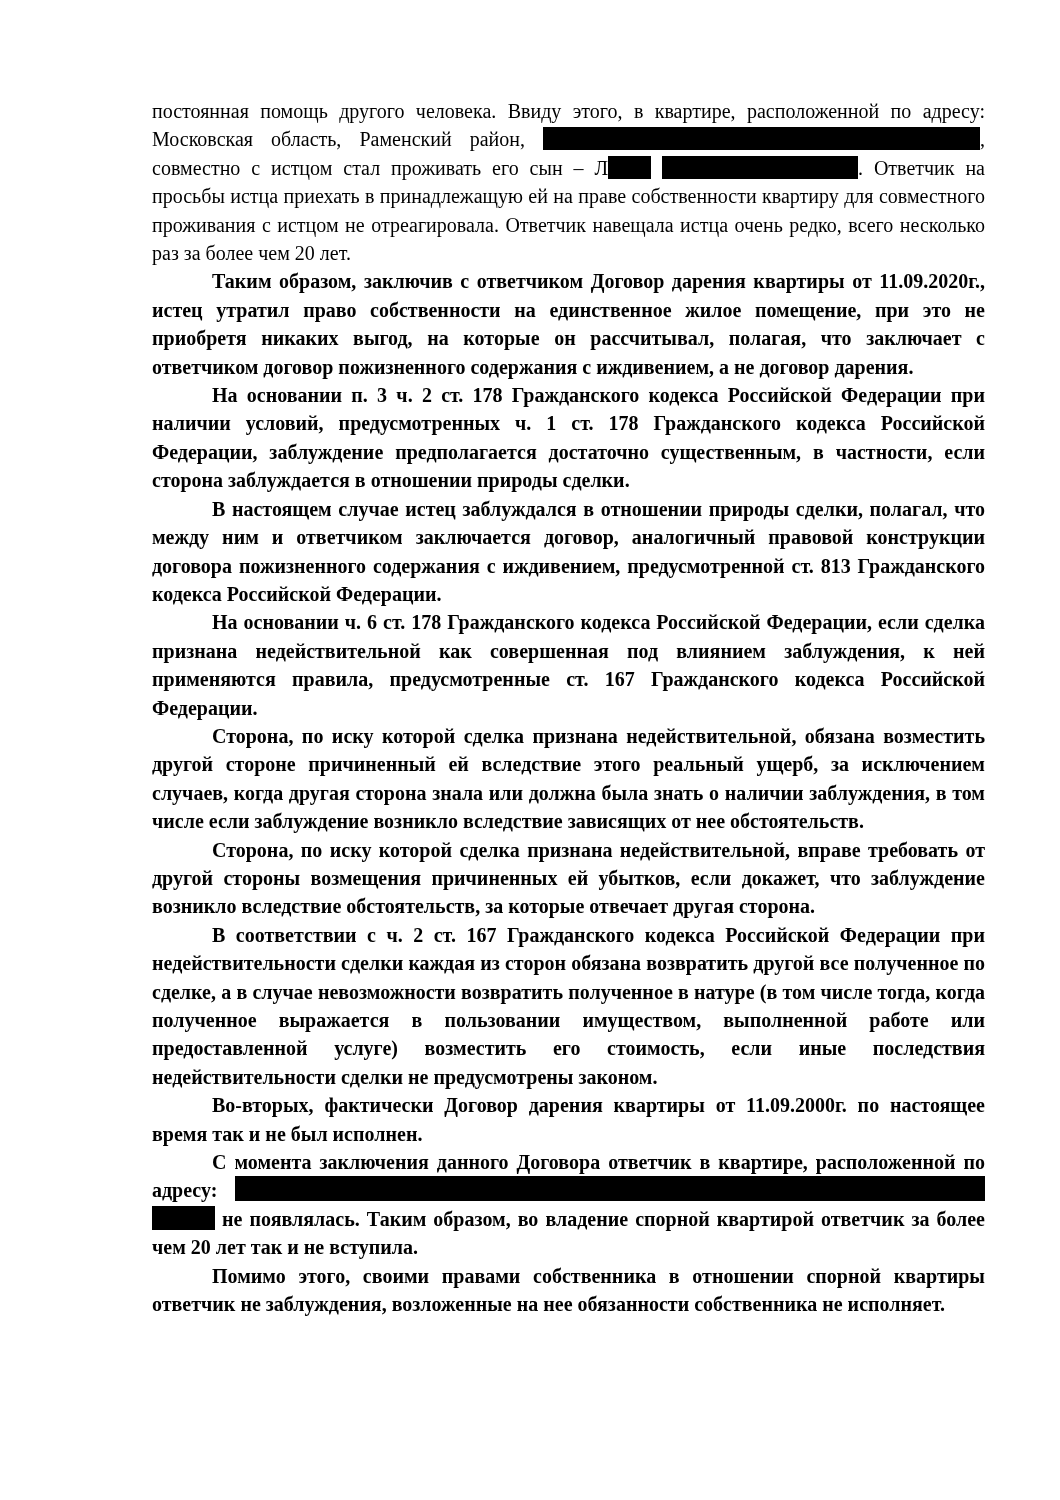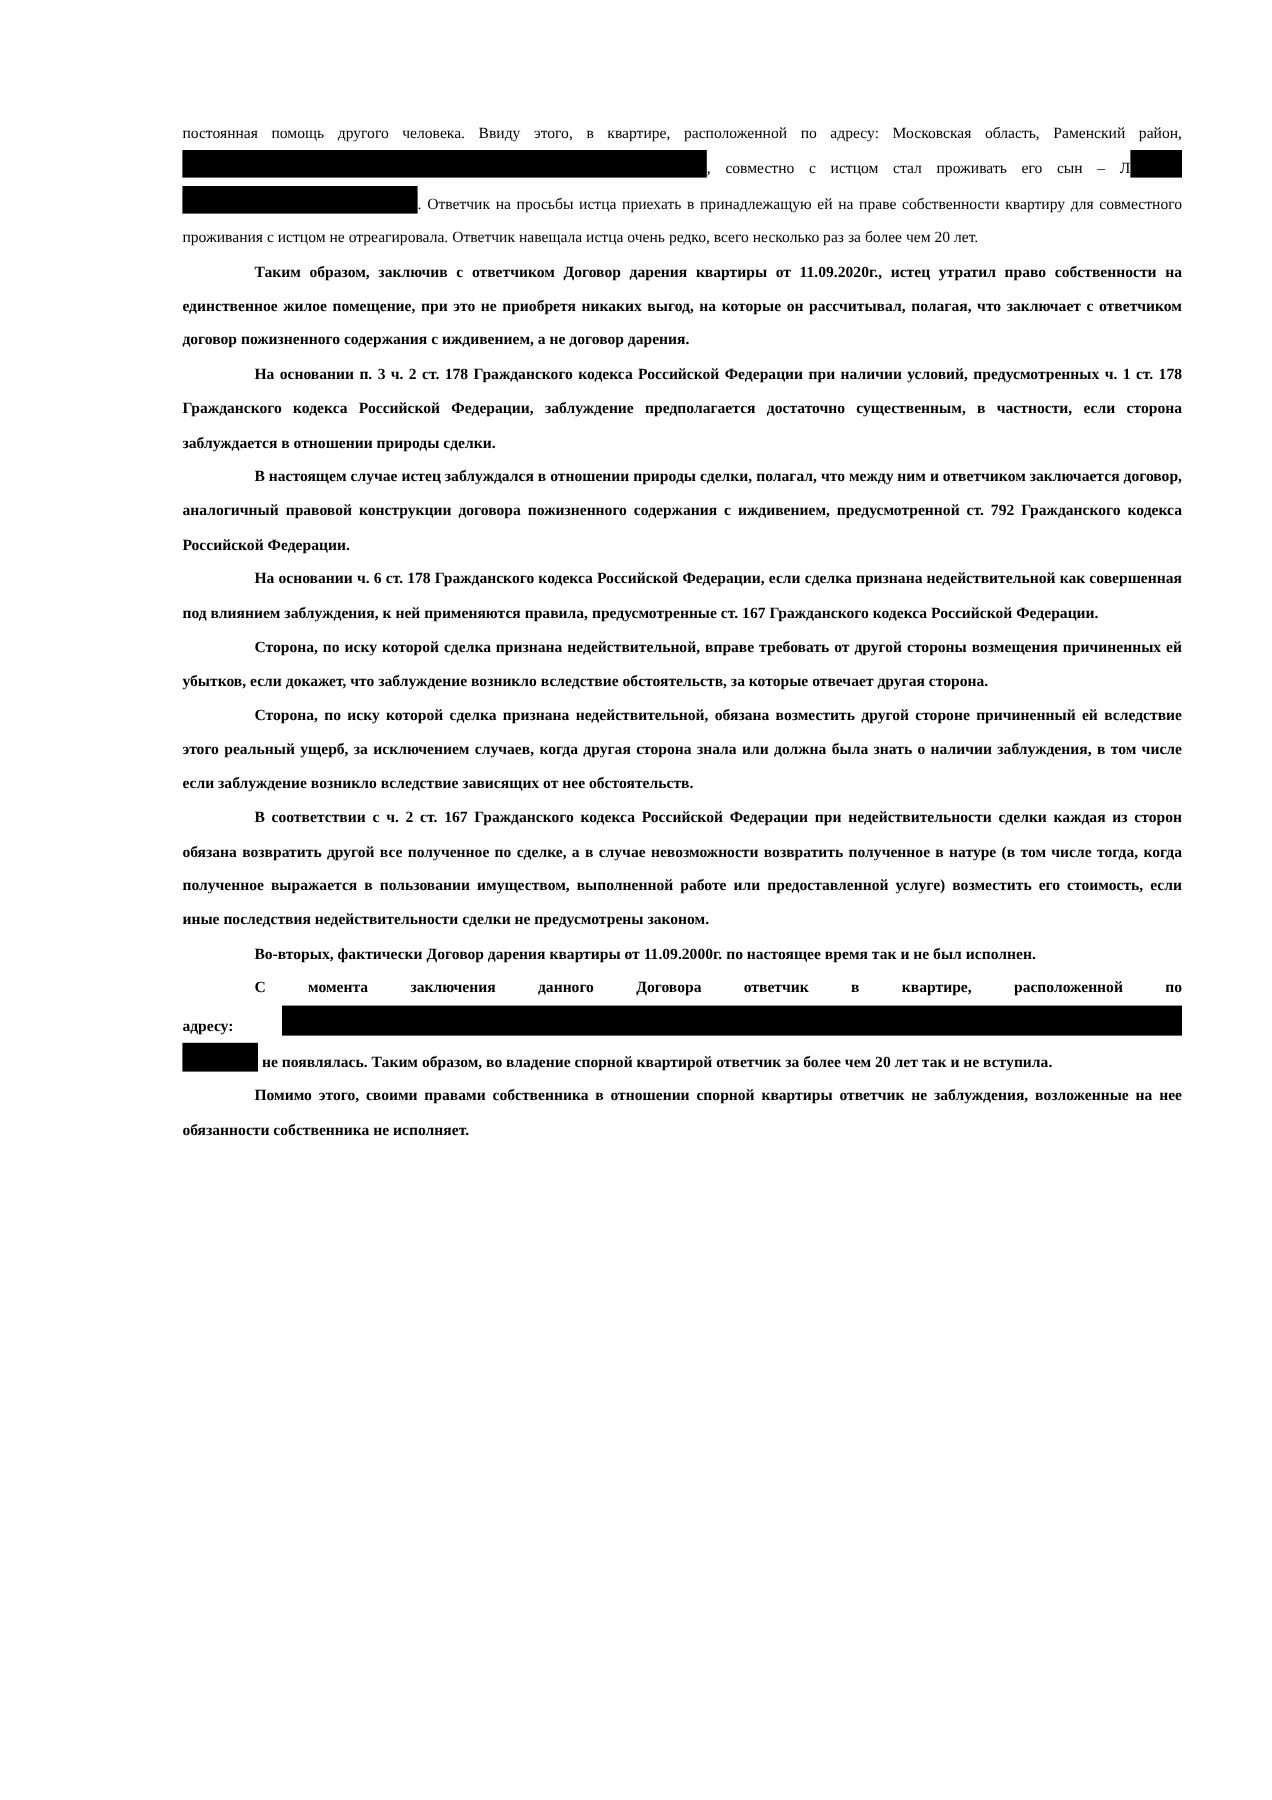--- a/index.html
+++ b/index.html
@@ -11,21 +11,21 @@
     height: 1500px;
     background: #ffffff;
     overflow: hidden;
   }
   .page {
     box-sizing: border-box;
     width: 1060px;
     height: 1500px;
     padding: 97px 75px 0 152px;
     font-family: "Liberation Serif", "DejaVu Serif", serif;
-    font-size: 13px;
+    font-size: 20px;
     line-height: 28.4px;
     color: #000000;
   }
   .para {
     margin: 0;
     text-align: justify;
   }
   .para.indent {
     text-indent: 60px;
     font-weight: bold;
@@ -38,21 +38,21 @@
     white-space: nowrap;
   }
 </style>
 </head>
 <body>
 
 <div class="page">
     <p class="para"><span>постоянная помощь другого человека. Ввиду этого, в квартире, расположенной по адресу: Московская область, Раменский район, </span><span class="redaction" style="width: 437px; height: 23px; background: rgb(0, 0, 0);"></span><span>, совместно с истцом стал проживать его сын – Л</span><span class="redaction" style="width: 43px; height: 23px; background: rgb(0, 0, 0);"></span><span> </span><span class="redaction" style="width: 196px; height: 23px; background: rgb(0, 0, 0);"></span><span>. Ответчик на просьбы истца приехать в принадлежащую ей на праве собственности квартиру для совместного проживания с истцом не отреагировала. Ответчик навещала истца очень редко, всего несколько раз за более чем 20 лет.</span></p>
     <p class="para indent"><span>Таким образом, заключив с ответчиком Договор дарения квартиры от 11.09.2020г., истец утратил право собственности на единственное жилое помещение, при это не приобретя никаких выгод, на которые он рассчитывал, полагая, что заключает с ответчиком договор пожизненного содержания с иждивением, а не договор дарения.</span></p>
     <p class="para indent"><span>На основании п. 3 ч. 2 ст. 178 Гражданского кодекса Российской Федерации при наличии условий, предусмотренных ч. 1 ст. 178 Гражданского кодекса Российской Федерации, заблуждение предполагается достаточно существенным, в частности, если сторона заблуждается в отношении природы сделки.</span></p>
-    <p class="para indent"><span>В настоящем случае истец заблуждался в отношении природы сделки, полагал, что между ним и ответчиком заключается договор, аналогичный правовой конструкции договора пожизненного содержания с иждивением, предусмотренной ст. 792 Гражданского кодекса Российской Федерации.</span></p>
+    <p class="para indent"><span>В настоящем случае истец заблуждался в отношении природы сделки, полагал, что между ним и ответчиком заключается договор, аналогичный правовой конструкции договора пожизненного содержания с иждивением, предусмотренной ст. 813 Гражданского кодекса Российской Федерации.</span></p>
     <p class="para indent"><span>На основании ч. 6 ст. 178 Гражданского кодекса Российской Федерации, если сделка признана недействительной как совершенная под влиянием заблуждения, к ней применяются правила, предусмотренные ст. 167 Гражданского кодекса Российской Федерации.</span></p>
+    <p class="para indent"><span>Сторона, по иску которой сделка признана недействительной, обязана возместить другой стороне причиненный ей вследствие этого реальный ущерб, за исключением случаев, когда другая сторона знала или должна была знать о наличии заблуждения, в том числе если заблуждение возникло вследствие зависящих от нее обстоятельств.</span></p>
     <p class="para indent"><span>Сторона, по иску которой сделка признана недействительной, вправе требовать от другой стороны возмещения причиненных ей убытков, если докажет, что заблуждение возникло вследствие обстоятельств, за которые отвечает другая сторона.</span></p>
-    <p class="para indent"><span>Сторона, по иску которой сделка признана недействительной, обязана возместить другой стороне причиненный ей вследствие этого реальный ущерб, за исключением случаев, когда другая сторона знала или должна была знать о наличии заблуждения, в том числе если заблуждение возникло вследствие зависящих от нее обстоятельств.</span></p>
     <p class="para indent"><span>В соответствии с ч. 2 ст. 167 Гражданского кодекса Российской Федерации при недействительности сделки каждая из сторон обязана возвратить другой все полученное по сделке, а в случае невозможности возвратить полученное в натуре (в том числе тогда, когда полученное выражается в пользовании имуществом, выполненной работе или предоставленной услуге) возместить его стоимость, если иные последствия недействительности сделки не предусмотрены законом.</span></p>
     <p class="para indent"><span>Во-вторых, фактически Договор дарения квартиры от 11.09.2000г. по настоящее время так и не был исполнен.</span></p>
     <p class="para indent"><span>С момента заключения данного Договора ответчик в квартире, расположенной по </span><span class="nowrap-group"><span>адресу: </span><span class="redaction" style="width: 750px; height: 25px; background: rgb(0, 0, 0);"></span></span><span> </span><span class="redaction" style="width: 63px; height: 24px; background: rgb(0, 0, 0);"></span><span> не появлялась. Таким образом, во владение спорной квартирой ответчик за более чем 20 лет так и не вступила.</span></p>
     <p class="para indent"><span>Помимо этого, своими правами собственника в отношении спорной квартиры ответчик не заблуждения, возложенные на нее обязанности собственника не исполняет.</span></p>
   </div>
 
 </body></html>

